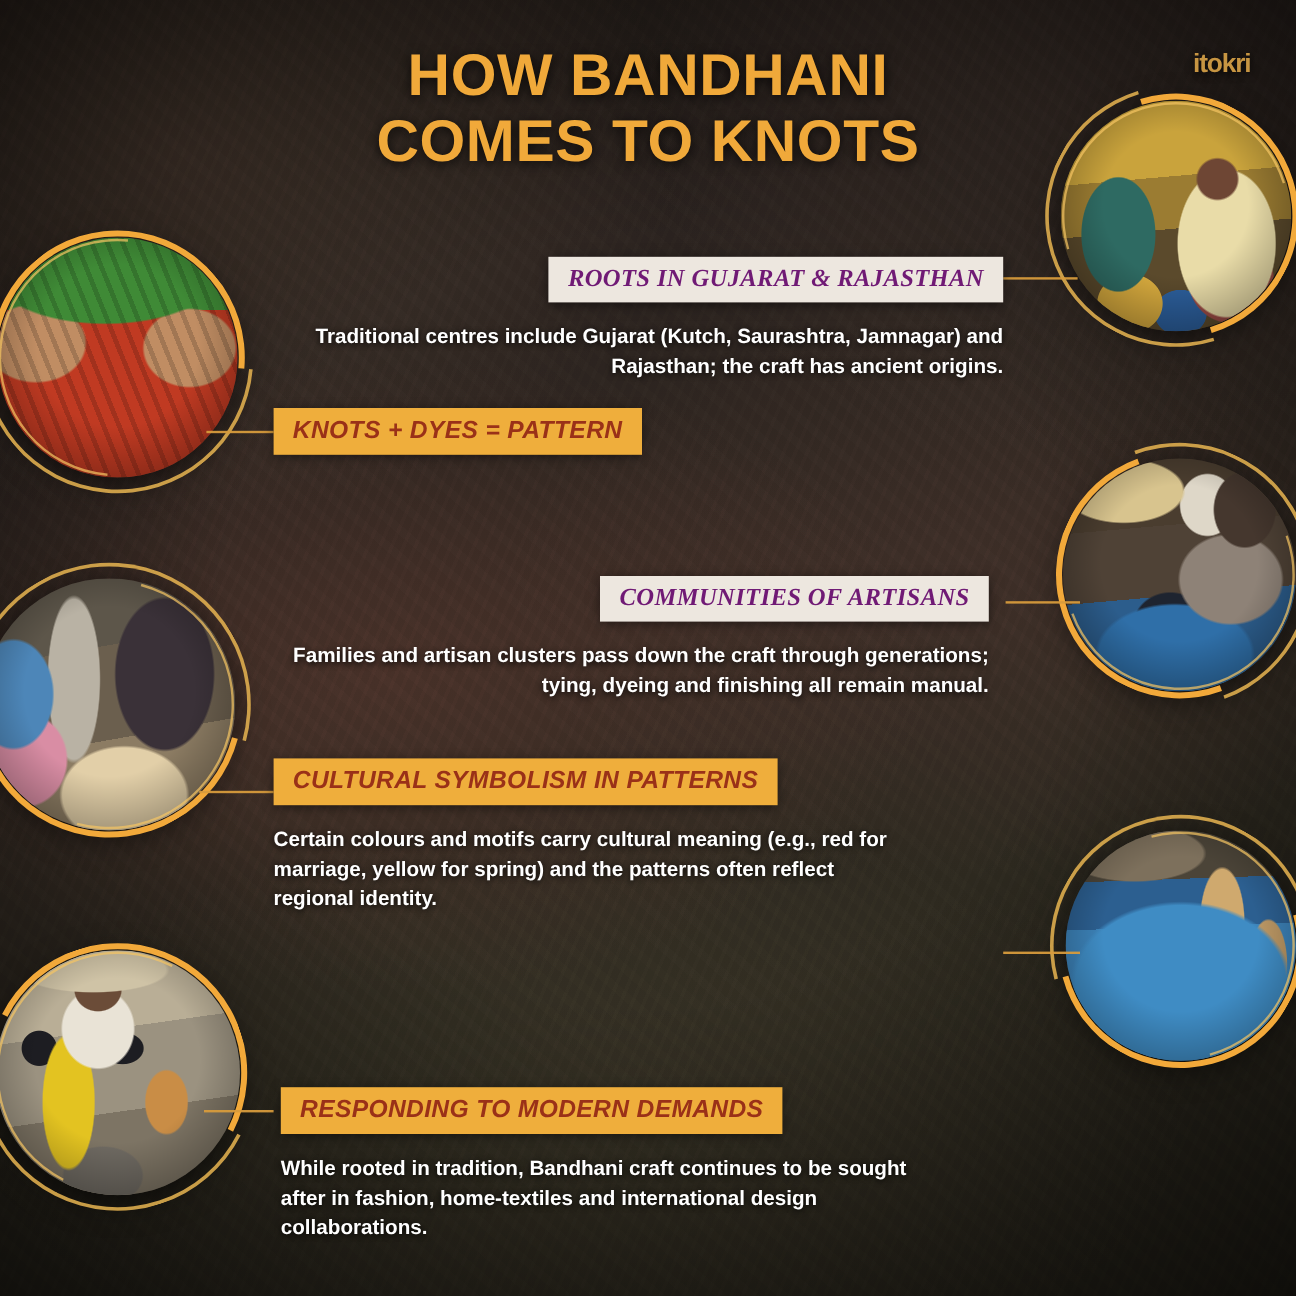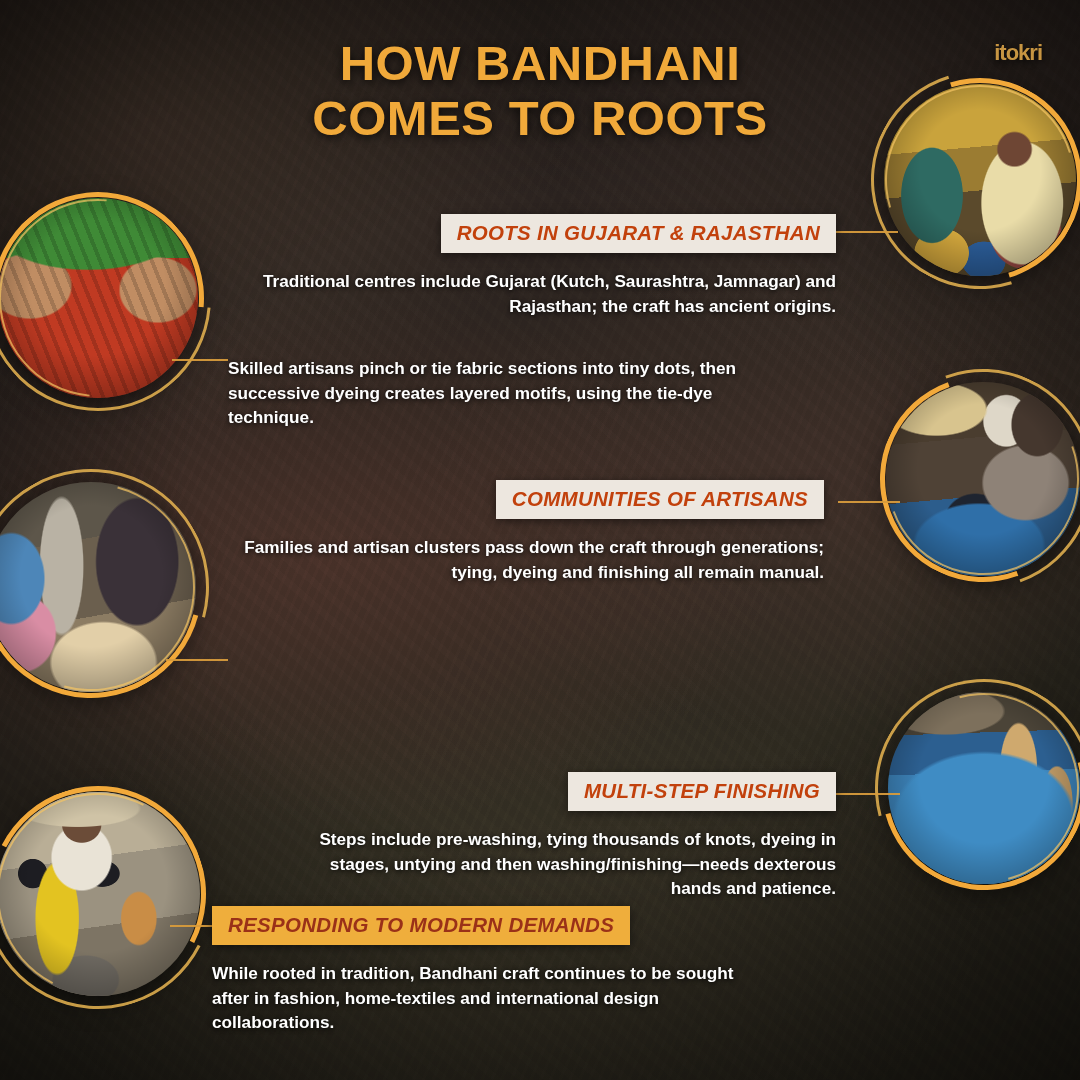--- a/index.html
+++ b/index.html
@@ -77,21 +77,21 @@
   
   .conn { position:absolute; height:2px; background:#D79B3C; z-index:35; opacity:.95; }
 
   
   .block { position:absolute; z-index:40; }
   .bar {
     display:inline-block; padding:7px 16px 8px;
     font-size:20.5px; font-weight:bold; font-style:italic; letter-spacing:.3px;
     white-space:nowrap; box-shadow:0 2px 9px rgba(0,0,0,.5);
   }
-  .bar.cream { background:#EDE7DF; color:#c2410c; }
+  .bar.cream { background:#EDE7DF; color:#701a75;font-family:Liberation Serif, serif; }
   .bar.amber { background:#EFAE3C; color:#9A3118; }
 
   .body {
     margin-top:16px; color:#FFFFFF; font-size:17.2px; font-weight:bold;
     line-height:1.43; text-shadow:0 1px 5px rgba(0,0,0,.9);
   }
   .right { text-align:right; }
   .left  { text-align:left; }
 </style>
 </head>
@@ -213,54 +213,56 @@
     <div class="conn" style="left:838px; top:501px; width:62px;"></div>
     <div class="conn" style="left:166px; top:659px; width:62px;"></div>
     <div class="conn" style="left:836px; top:793px; width:64px;"></div>
     <div class="conn" style="left:170px; top:925px; width:58px;"></div>
   </div>
 
   <div class="layer" id="content">
 
     <div class="title">
       <span>HOW BANDHANI</span>
-      <span>COMES TO ROOTS</span>
+      <span>COMES TO KNOTS</span>
     </div>
 
     <div class="logo">
       <span>itokri</span>
     </div>
 
     <div class="block" style="left:240px; top:214px; width:596px;">
       <div class="right">
         <div class="bar cream">ROOTS IN GUJARAT &amp; RAJASTHAN</div>
       </div>
       <div class="body right">Traditional centres include Gujarat (Kutch, Saurashtra, Jamnagar) and Rajasthan; the craft has ancient origins.</div>
     </div>
 
     <div class="block" style="left:228px; top:340px; width:520px;">
-      <div class="body left">Skilled artisans pinch or tie fabric sections into tiny dots, then successive dyeing creates layered motifs, using the tie-dye technique.</div>
+      <div class="left">
+        <div class="bar amber">KNOTS + DYES = PATTERN</div>
+      </div>
     </div>
 
     <div class="block" style="left:228px; top:480px; width:596px;">
       <div class="right">
         <div class="bar cream">COMMUNITIES OF ARTISANS</div>
       </div>
       <div class="body right">Families and artisan clusters pass down the craft through generations; tying, dyeing and finishing all remain manual.</div>
     </div>
 
-
-    <div class="block" style="left:300px; top:772px; width:536px;">
-      <div class="right">
-        <div class="bar cream">MULTI-STEP FINISHING</div>
-      </div>
-      <div class="body right">Steps include pre-washing, tying thousands of knots, dyeing in stages, untying and then washing/finishing—needs dexterous hands and patience.</div>
-    </div>
-
-    <div class="block" style="left:212px; top:906px; width:556px;">
+    <div class="block" style="left:228px; top:632px; width:530px;">
+      <div class="left">
+        <div class="bar amber">CULTURAL SYMBOLISM IN PATTERNS</div>
+      </div>
+      <div class="body left">Certain colours and motifs carry cultural meaning (e.g., red for marriage, yellow for spring) and the patterns often reflect regional identity.</div>
+    </div>
+
+
+    <div class="block" style="left:234px; top:906px; width:556px;">
       <div class="left">
         <div class="bar amber">RESPONDING TO MODERN DEMANDS</div>
       </div>
       <div class="body left">While rooted in tradition, Bandhani craft continues to be sought after in fashion, home-textiles and international design collaborations.</div>
     </div>
 
   </div>
 </div>
 
 </body></html>

